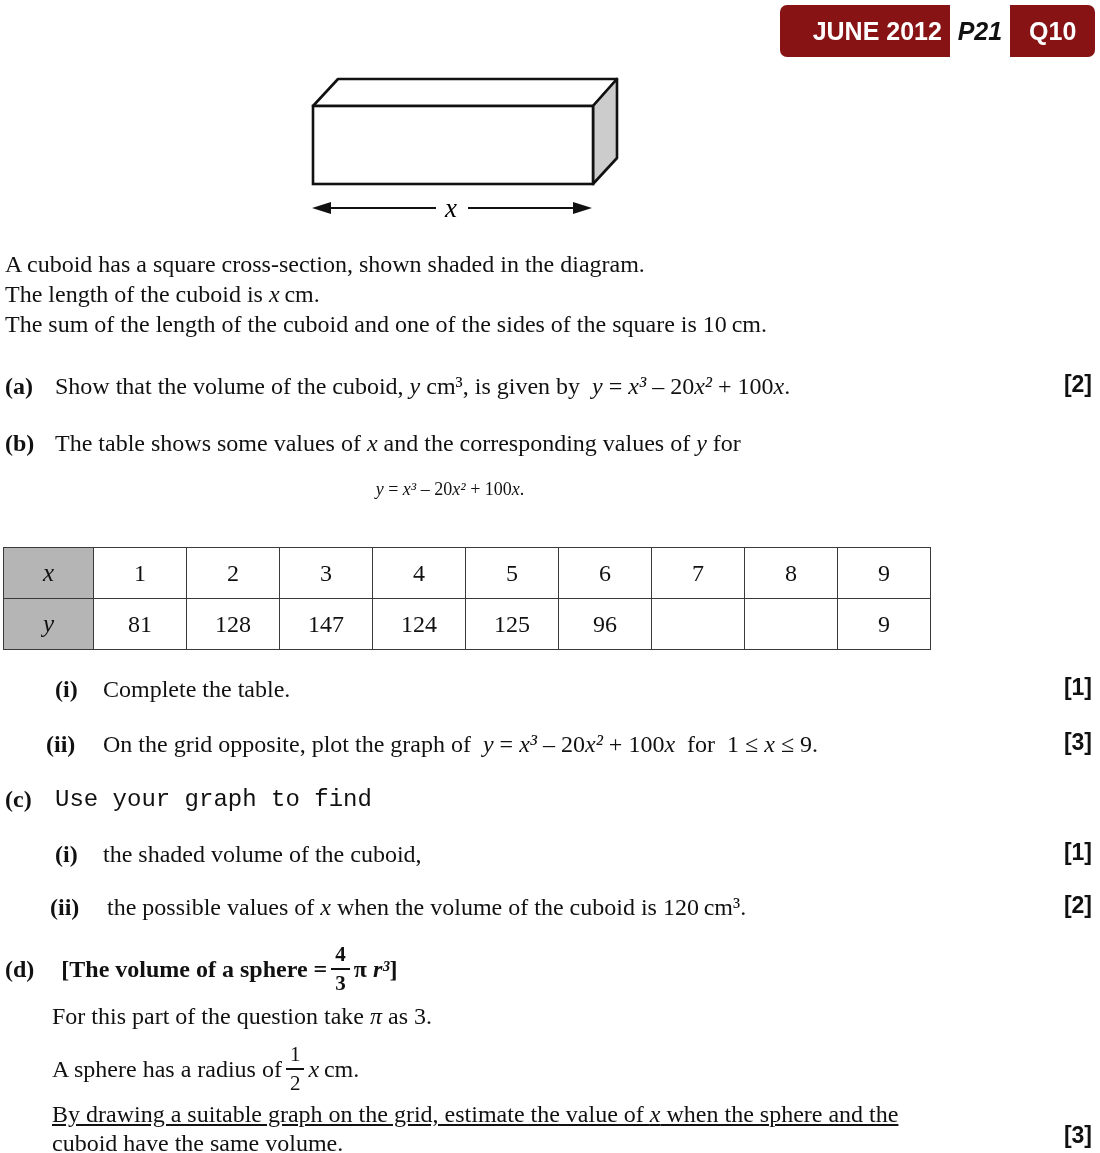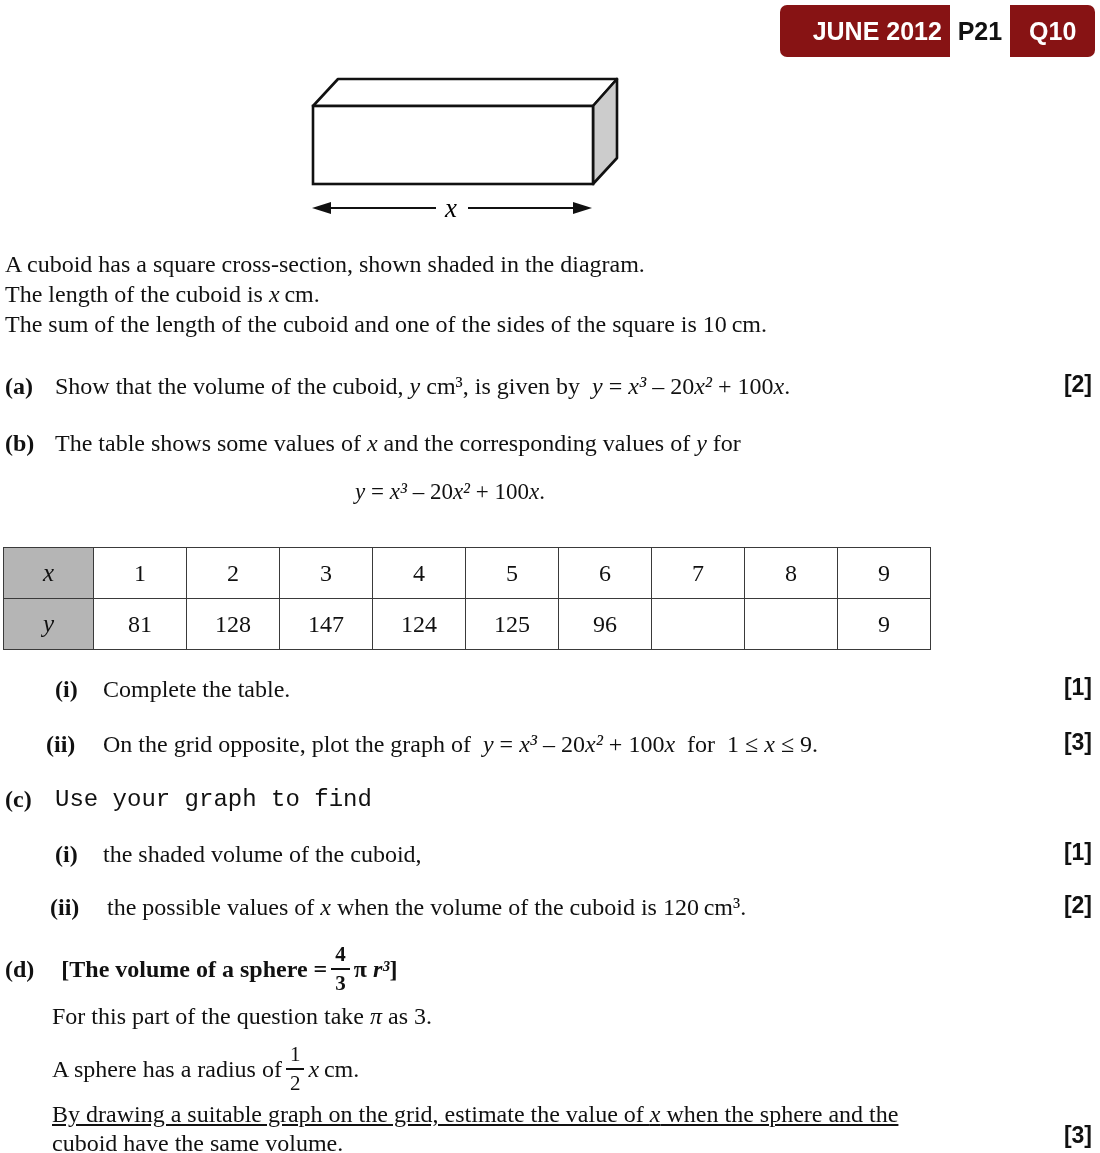--- a/index.html
+++ b/index.html
@@ -10,30 +10,30 @@
   
   .badge{
     position:absolute; left:780px; top:5px; width:315px; height:52px;
     display:flex; border-radius:7px; overflow:hidden;
     font-family:"Liberation Sans", sans-serif; font-weight:bold; font-size:25px;
   }
   .badge-seg{display:flex; align-items:center; justify-content:center;}
   .badge-maroon{background:#871314; color:#ffffff;}
   .badge-white{background:#ffffff; color:#111111;}
   .seg-session{width:157px;padding-left:25px;}
-  .seg-paper{width:66px;}
+  .seg-paper{width:66px;font-style:italic;}
   .seg-qnum{width:92px;}
   
   .cuboid-svg{position:absolute; left:300px; top:62px;}
   
   .trow{position:absolute; left:0; width:1100px; font-size:24px; line-height:29px; white-space:nowrap;}
   .qlabel{position:absolute; font-weight:bold;}
   .qtext{position:absolute;}
   .intro{position:absolute; left:5px; top:249px; font-size:24px; line-height:30px; white-space:nowrap;}
-  .equation{position:absolute; left:0; top:479px; width:900px; text-align:center; font-size:23px;}
+  .equation{position:absolute; left:0; top:479px; width:900px; text-align:center; font-size:18px;}
   .mark{
     position:absolute; right:8px; font-family:"Liberation Sans", sans-serif;
     font-weight:bold; font-size:23px; color:#111;
   }
   .seg-i{font-style:italic;}
   .seg-b{font-weight:bold;margin-top:39px;}
   
   .fracrow{position:absolute; display:flex; align-items:center; font-size:24px; white-space:nowrap;}
   .frac{display:inline-flex; flex-direction:column; align-items:center; line-height:1; margin:0 4px;}
   .frac .fnum{font-size:21px; padding:0 4px 3px; border-bottom:2px solid #111;}

